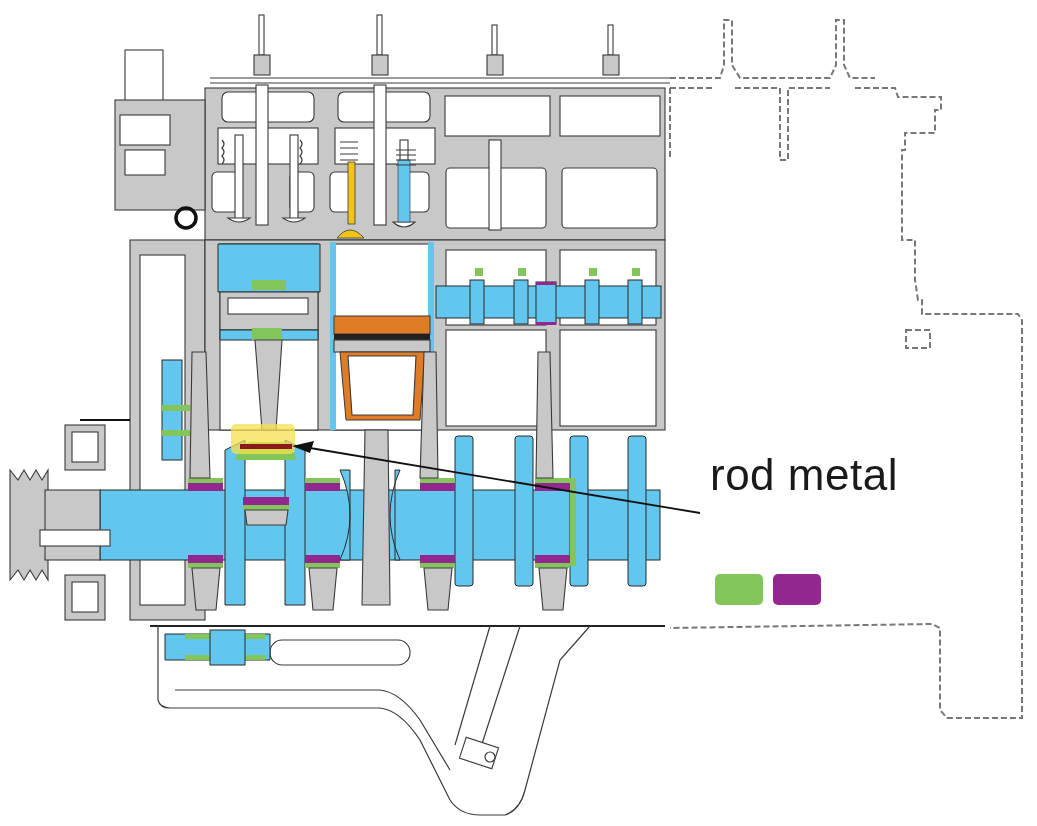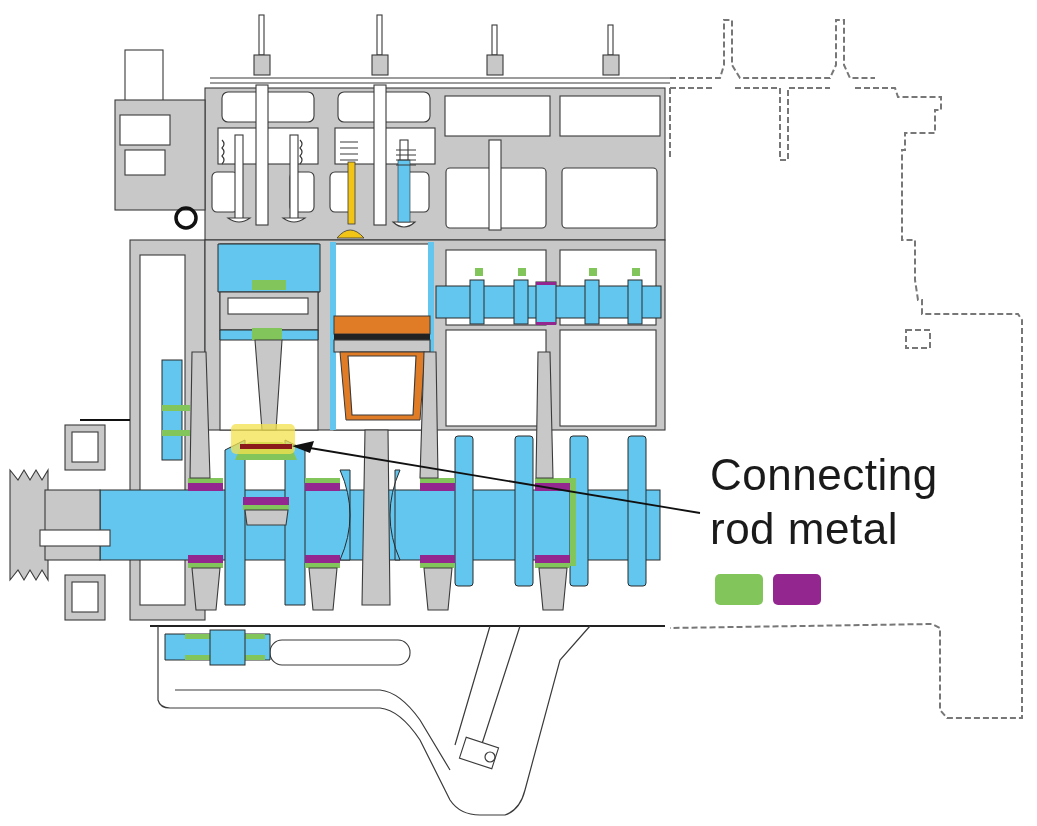--- a/index.html
+++ b/index.html
@@ -225,17 +225,16 @@
     <rect class="b" x="210" y="630" width="35" height="35"></rect>
   </g>
 
   <g>
     <line x1="700" y1="513" x2="310" y2="448" stroke="#111" stroke-width="1.8"></line>
     <path d="M292 446 L314 441 L310 453 Z" fill="#111"></path>
   </g>
 </svg>
 
 <div class="label">
-  <div>Connecting</div>
   <div>rod metal</div>
 </div>
 <div class="swatch sw-green" style="background: rgb(130, 197, 90);"></div>
 <div class="swatch sw-purple" style="background: rgb(147, 39, 143);"></div>
 
 </body></html>

